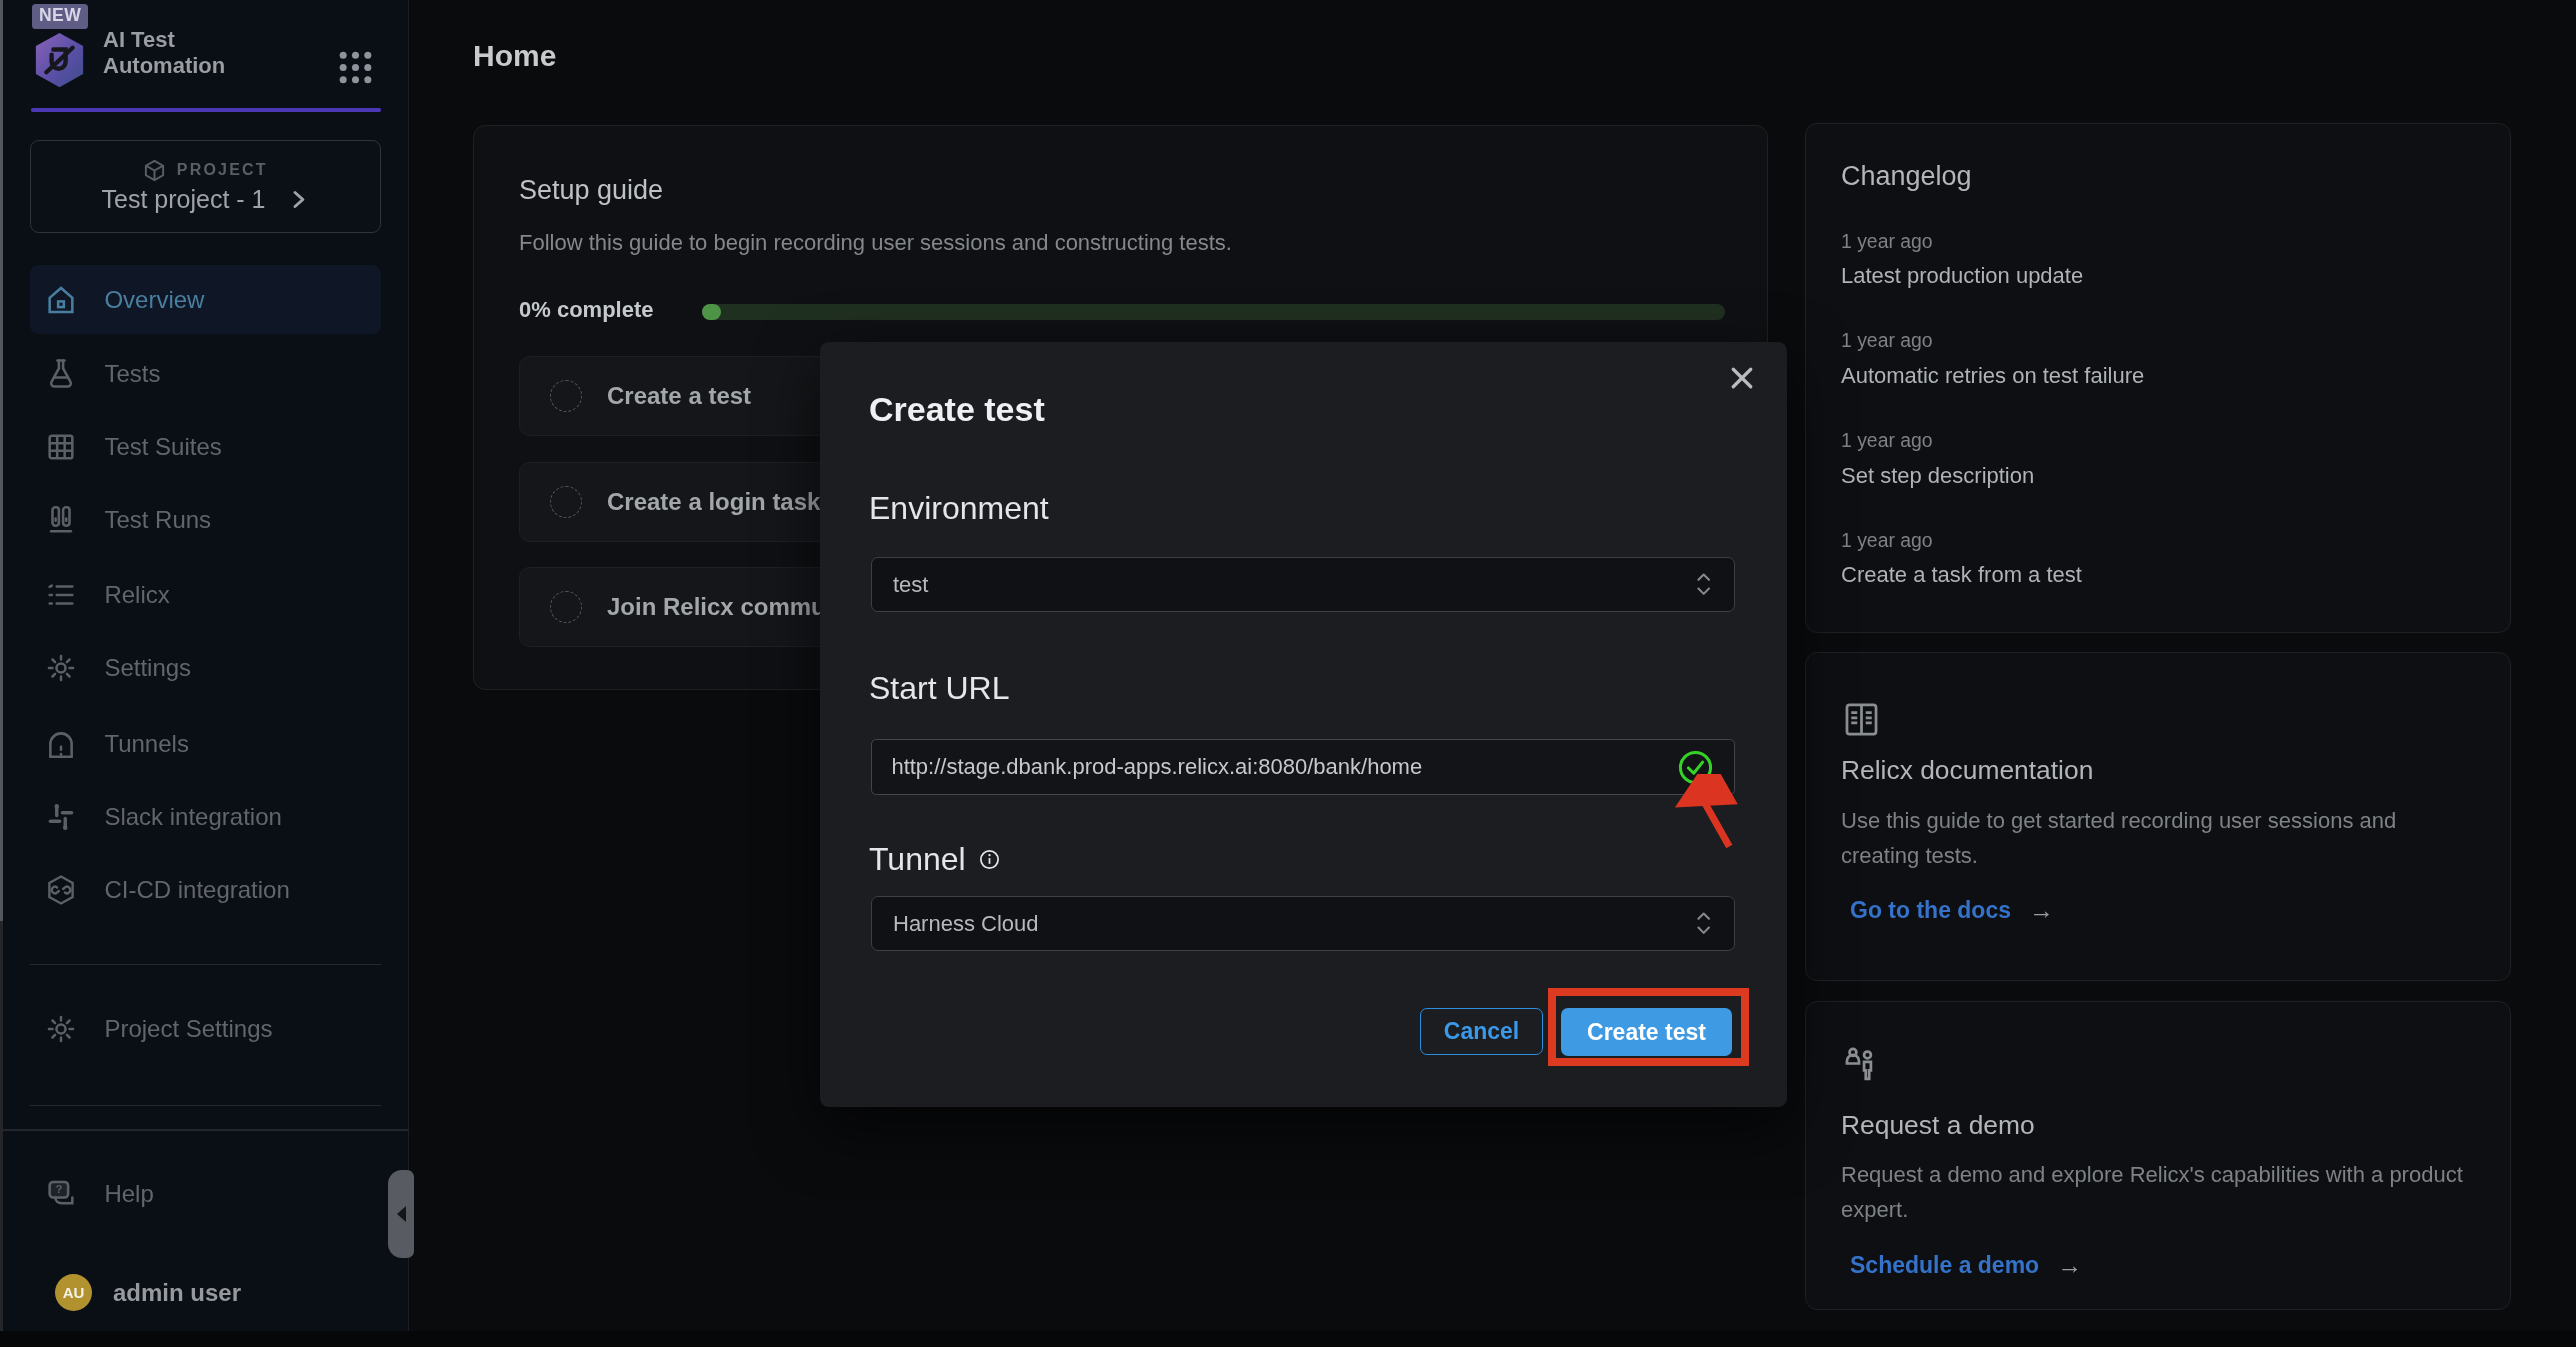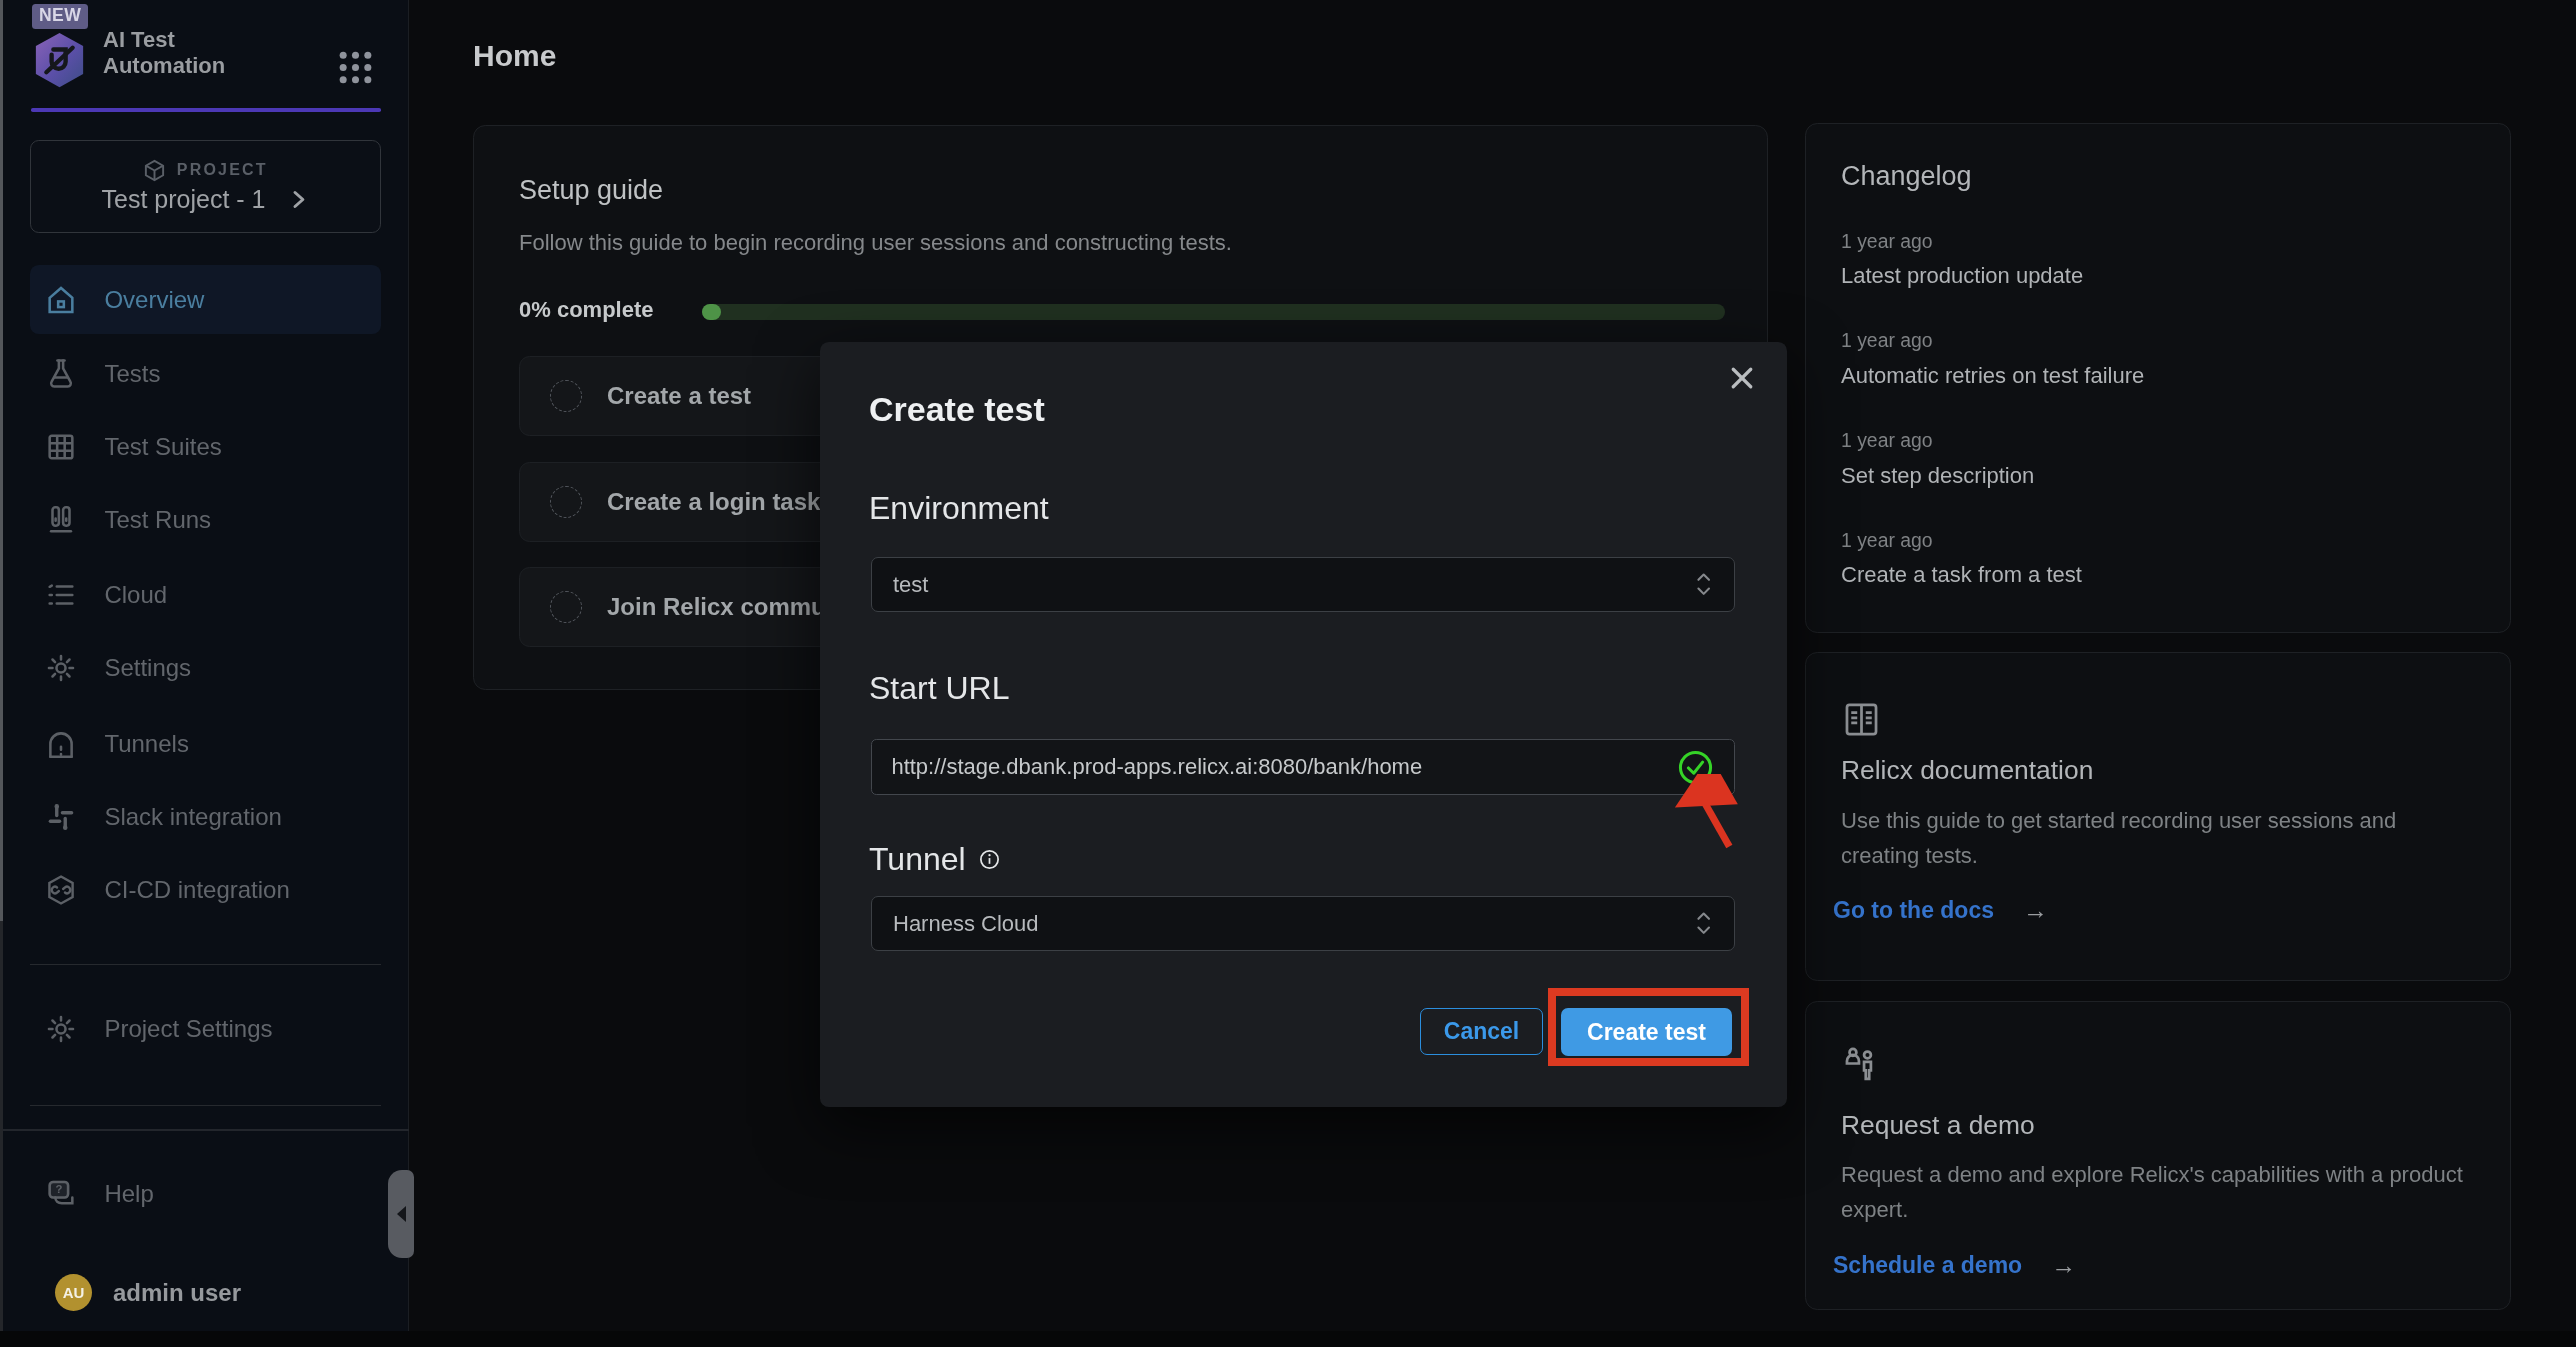--- a/index.html
+++ b/index.html
@@ -54,21 +54,21 @@
   .dashed-circle { width:32px; height:32px; border:1.8px dashed #53575d; border-radius:50%; flex:none; }
   .check-label { font-size:24px; font-weight:bold; color:#a3a7aa; white-space:nowrap; }
 
   
   .rcard { position:absolute; left:1805px; width:706px; border:1.8px solid #1e2125; border-radius:12.3px; background:#0d0f12; }
   .rcard h2 { position:absolute; left:35px; font-size:27px; font-weight:500; color:#b3b6b9; }
   .cl-time { position:absolute; left:35px; font-size:19.4px; color:#7f8285; }
   .cl-title { position:absolute; left:35px; font-size:22px; color:#b0b3b6; }
   .rcard-icon { position:absolute; left:35px; width:41px; height:41px; color:#8b8e92; }
   .rcard-body { position:absolute; left:35px; width:626px; font-size:22px; color:#7e8285; line-height:35px; }
-  .rcard-link { position:absolute; left:27px; font-size:23px; font-weight:bold; color:#3573cb; display:flex; align-items:center; gap:29px; cursor:pointer; }
+  .rcard-link { position:absolute; left:44px; font-size:23px; font-weight:bold; color:#3573cb; display:flex; align-items:center; gap:18px; cursor:pointer; }
   .rcard-link .lk-arrow { color:#9a9da0; font-weight:normal; font-size:25px; }
 
   
   .modal { position:absolute; left:820px; top:342px; width:967px; height:765px; background:#1b1d21; border-radius:8.8px; box-shadow:0 21px 62px rgba(0,0,0,.65); z-index:10; }
   .modal-close { position:absolute; right:30px; top:21px; width:30px; height:30px; color:#babdc0; cursor:pointer; }
   .modal-title { position:absolute; left:49px; top:48px; font-size:34px; font-weight:bold; color:#eef0f2; }
   .field-label { position:absolute; left:49px; font-size:32px; color:#e4e6e8; display:flex; align-items:center; gap:12.3px; }
   .info-icon { width:23px; height:23px; color:#e4e6e8; }
   .select { position:absolute; left:51px; width:864px; height:55px; background:#0f1114; border:1.8px solid #3c4045; border-radius:7px; display:flex; align-items:center; padding:0 21px; cursor:pointer; }
   .select .sel-value { font-size:22px; color:#b7babd; flex:1; }
@@ -173,21 +173,21 @@
           <path d="M5 20 h14"></path>
       </svg>
       <span>Test Runs</span>
     </div>
 
     <div class="nav-item" style="top:560px">
       <svg class="nicon" viewBox="0 0 24 24" fill="none" stroke="currentColor" stroke-width="1.8" stroke-linecap="round">
         <path d="M9 6 h11 M9 12 h11 M9 18 h11"></path>
           <path d="M4 6.2 l1.5 -0.8 M4 12 h1.5 M4 18 h1.5"></path>
       </svg>
-      <span>Cloud</span>
+      <span>Relicx</span>
     </div>
 
     <div class="nav-item" style="top:633px">
       <svg class="nicon" viewBox="0 0 24 24" fill="none" stroke="currentColor" stroke-width="1.8" stroke-linecap="round">
         <circle cx="12" cy="12" r="3.2"></circle>
         <path d="M12 3.5 V6 M12 18 V20.5 M3.5 12 H6 M18 12 H20.5 M6 6 L7.8 7.8 M16.2 16.2 L18 18 M18 6 L16.2 7.8 M7.8 16.2 L6 18"></path>
       </svg>
       <span>Settings</span>
     </div>
 

